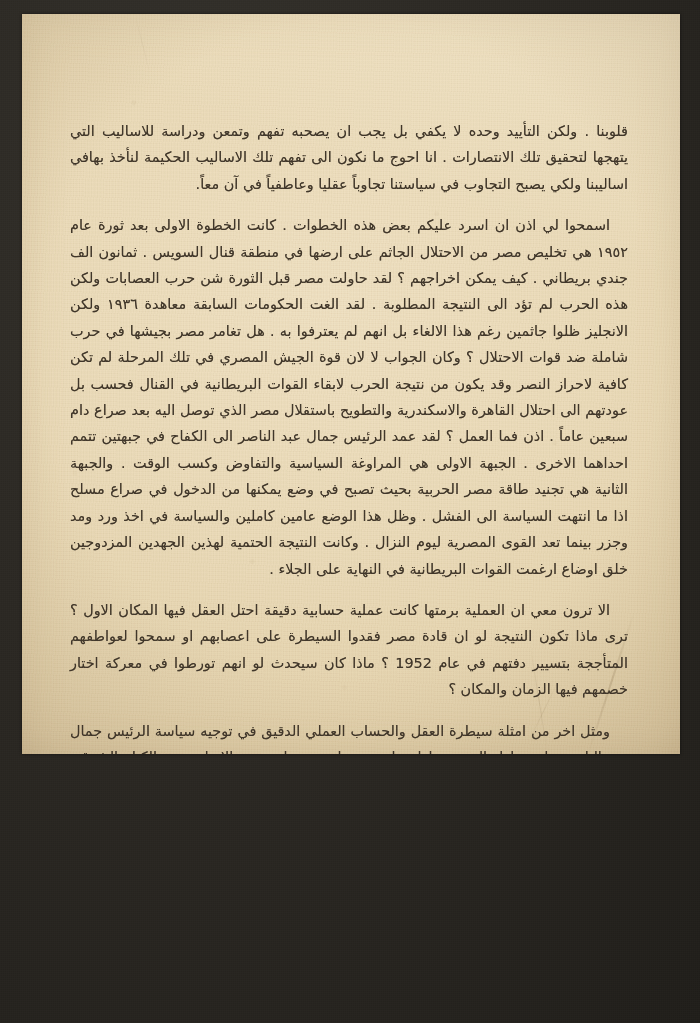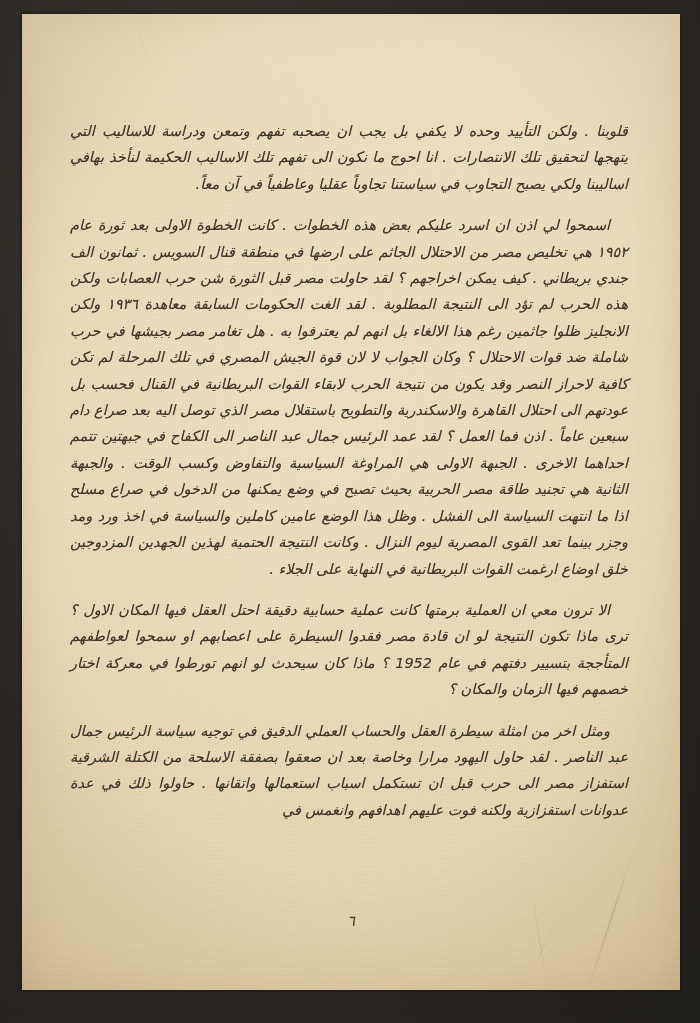--- a/index.html
+++ b/index.html
@@ -29,28 +29,27 @@
       repeating-linear-gradient(0deg,   rgba(255,255,255,.025) 0 1px, rgba(0,0,0,.03) 1px 2px),
       repeating-linear-gradient(90deg,  rgba(255,255,255,.02)  0 1px, rgba(0,0,0,.03) 1px 2px);
   }
 
   
   .paper {
     position: absolute;
     left: 22px;
     top: 14px;
     width: 658px;
-    height: 976px;
+    height: 740px;
     background:
       radial-gradient(ellipse 120% 90% at 46% 38%, #efe0c0 0%, #eadab7 38%, #e4d2ac 66%, #dcc8a0 88%, #d4bf96 100%);
     box-shadow:
       0 0 3px rgba(0,0,0,.55),
       inset 0 0 40px rgba(190,166,125,.30);
     overflow: hidden;
-    font-style: italic;
   }
 
   
   .paper-grain{
     position:absolute; inset:0;
     pointer-events:none;
     opacity:.55;
     background-image:
       repeating-linear-gradient(93deg,  rgba(160,135,95,.055) 0 1px, rgba(255,250,235,.05) 1px 3px),
       repeating-linear-gradient(3deg,   rgba(160,135,95,.045) 0 1px, rgba(255,250,235,.04) 1px 4px),

